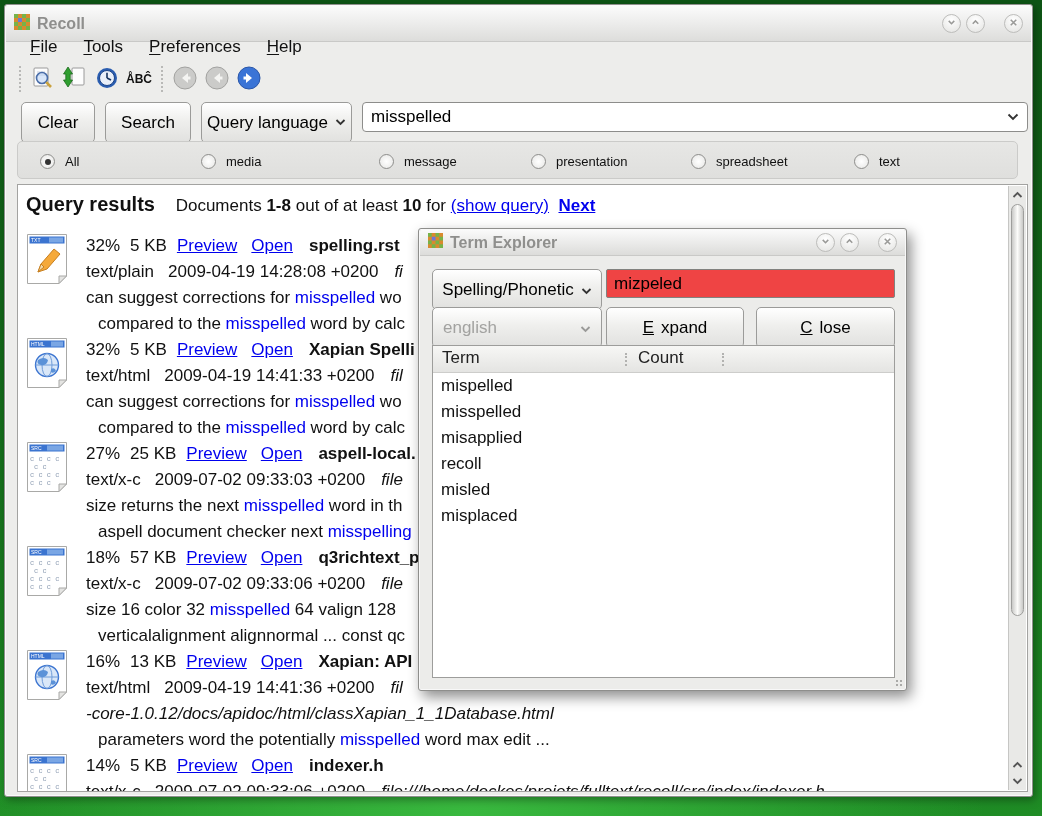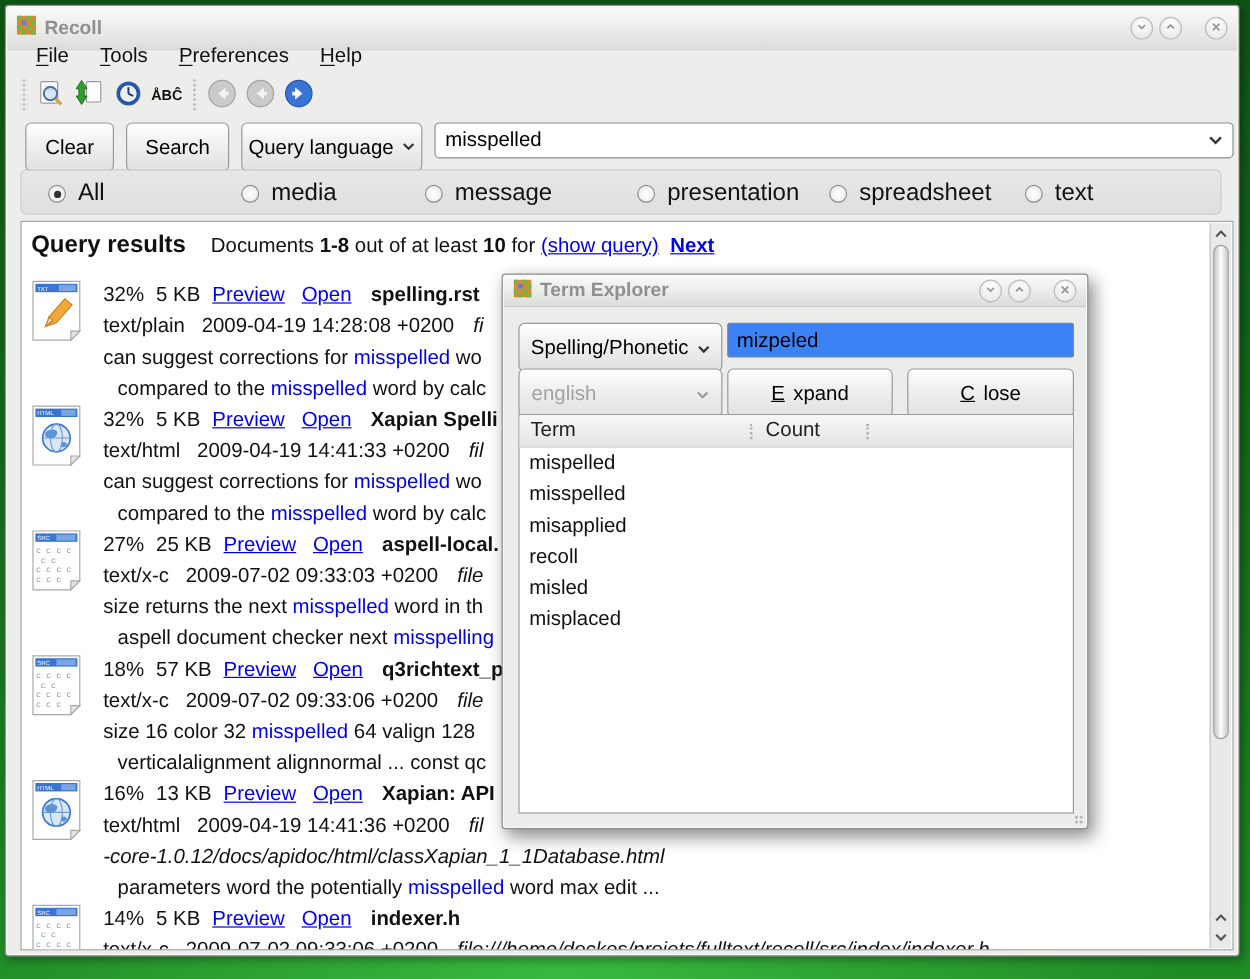--- a/index.html
+++ b/index.html
@@ -53,21 +53,21 @@
   .querycombo { position:absolute; left:357px; top:3px; width:666px; height:30px;
     background:#fff; border:1px solid #8d8d8b; border-radius:4px; display:flex; align-items:center; }
   .querycombo input { flex:1; border:none; outline:none; font-size:17px; padding:0 8px;
     font-family:"Liberation Sans", sans-serif; background:transparent; }
   .combo-chev { display:flex; align-items:center; padding:0 8px; }
 
   
   .filterrow { position:absolute; left:12px; top:136px; width:1001px; height:38px;
     background:linear-gradient(#e7e7e5,#dfdfdd); border:1px solid #cbcbc9; border-radius:5px; }
   .radio-item { position:absolute; top:0; height:38px; display:flex; align-items:center;
-    gap:10px; cursor:pointer; font-size:20px; color:#111; }
+    gap:10px; cursor:pointer; font-size:13px; color:#111; }
   .radio { width:15px; height:15px; border-radius:50%; border:1px solid #8e8e8c;
     background:radial-gradient(#ffffff,#e6e6e4); position:relative; }
   .radio.checked::after { content:""; position:absolute; left:4px; top:4px; width:6px;
     height:6px; border-radius:50%; background:#333; }
 
   
   .results { position:absolute; left:12px; top:179px; right:4px; bottom:4px;
     background:#fff; border:1px solid #a3a3a1; overflow:hidden; }
   .results-header { position:absolute; left:8px; top:8px; white-space:nowrap;
     font-size:17px; color:#111; }
@@ -106,21 +106,21 @@
     background:#ececea; border:1px solid #8e8e8c; border-radius:3px;
     box-shadow: inset 0 0 0 1px #f8f8f8, 4px 6px 14px rgba(0,0,0,.45); z-index:10; }
   .dlg-titlebar { position:absolute; left:1px; top:1px; right:1px; height:26px;
     display:flex; align-items:center; gap:7px; padding:0 8px;
     background:linear-gradient(#fafafa,#dcdcda); border-bottom:1px solid #c9c9c7;
     border-radius:2px 2px 0 0; }
   .dlg-titlebar .title { font-weight:bold; font-size:16px; color:#8f8f8d; }
   .dlg .btn { position:absolute; }
   .combo1 { left:13px; top:40px; width:170px; }
   .tinput { position:absolute; left:187px; top:40px; width:289px; height:29px;
-    border:1px solid #82827f; border-radius:2px; background:#3b82f6; font-size:17px;
+    border:1px solid #82827f; border-radius:2px; background:#ef4444; font-size:17px;
     padding:0 7px; font-family:"Liberation Sans", sans-serif; outline:none; }
   .combo2 { left:13px; top:78px; width:170px; color:#a2a2a0; cursor:default; }
   .btn-expand { left:187px; top:78px; width:138px; }
   .btn-close  { left:337px; top:78px; width:139px; }
   .ttable { position:absolute; left:13px; top:116px; width:463px; height:333px;
     border:1px solid #9d9d9b; background:#fff; }
   .thead { position:relative; height:27px; background:linear-gradient(#f7f7f5,#e4e4e2);
     border-bottom:1px solid #cdcdcb; font-size:17px; color:#222; }
   .th { position:absolute; top:2px; cursor:pointer; }
   .th-term { left:9px; } .th-count { left:205px; }
@@ -258,21 +258,21 @@
 
     <div class="filterrow" id="filterrow">
         <div class="radio-item" style="left: 22px;">
           <span class="radio checked"></span>
           <span>All</span>
         </div>
         <div class="radio-item" style="left: 183px;">
           <span class="radio"></span>
           <span>media</span>
         </div>
-        <div class="radio-item" style="left: 336px;">
+        <div class="radio-item" style="left: 361px;">
           <span class="radio"></span>
           <span>message</span>
         </div>
         <div class="radio-item" style="left: 513px;">
           <span class="radio"></span>
           <span>presentation</span>
         </div>
         <div class="radio-item" style="left: 673px;">
           <span class="radio"></span>
           <span>spreadsheet</span>

